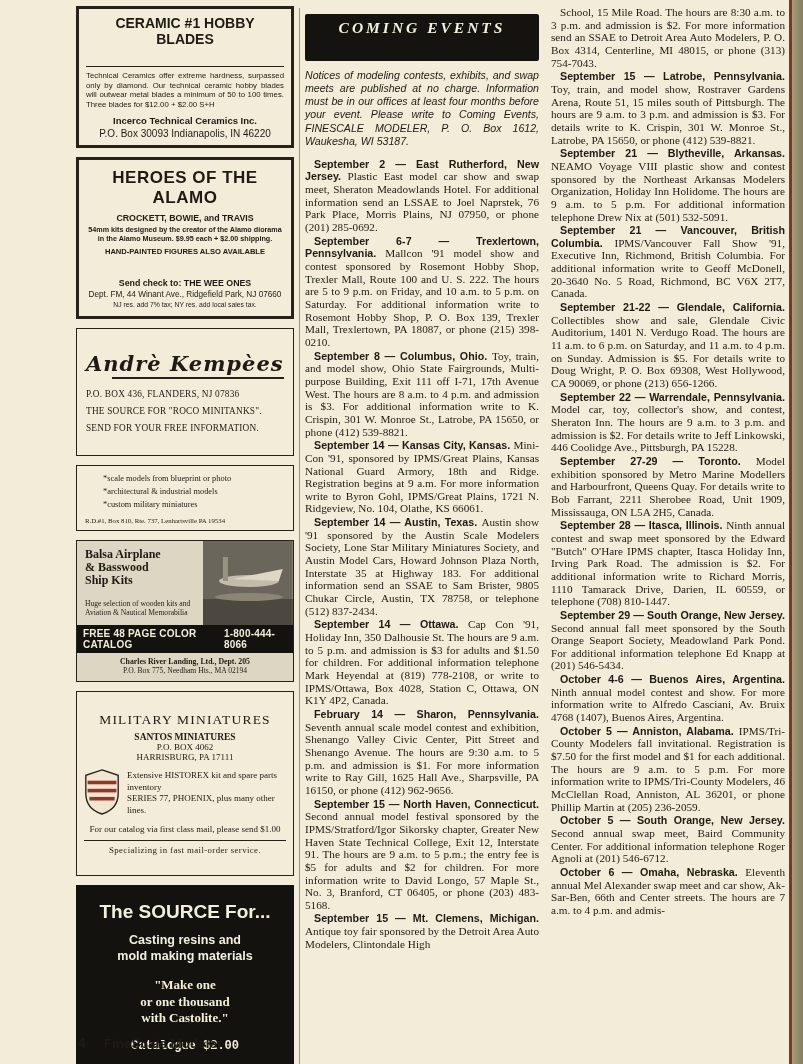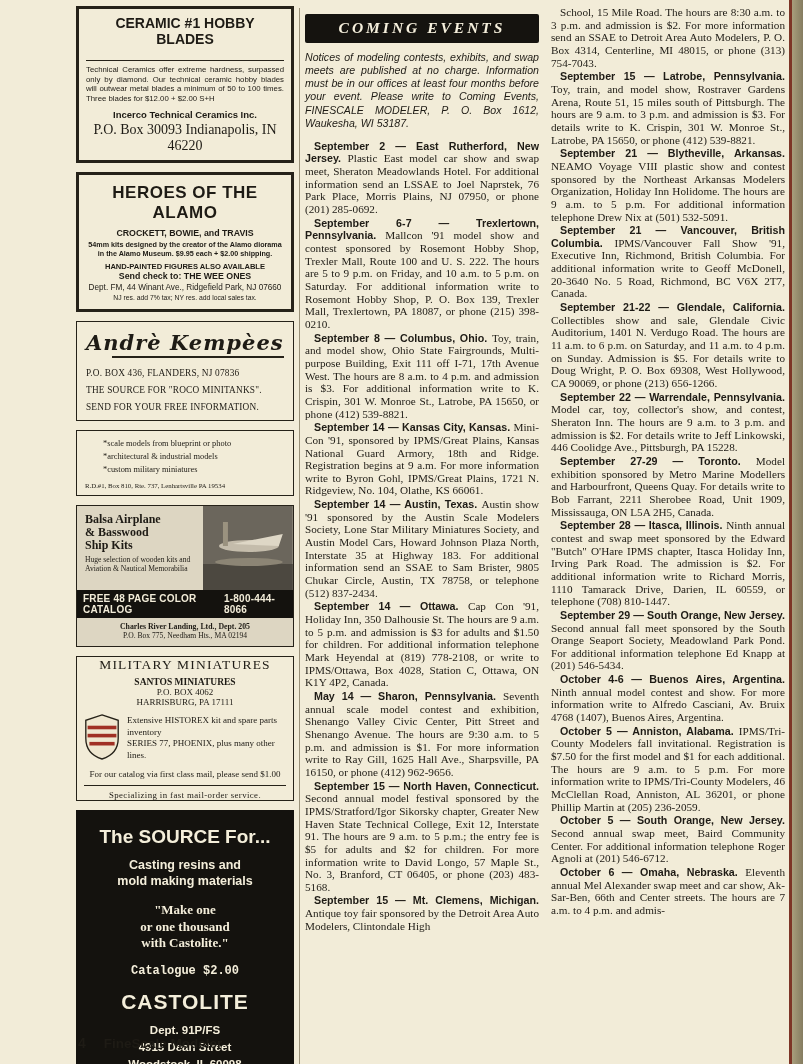--- a/index.html
+++ b/index.html
@@ -9,80 +9,80 @@
     font-family:"Liberation Serif",serif;
   }
   .page{position:absolute;left:76px;top:6px;width:712px;height:1050px;}
   .content{display:flex;align-items:flex-start;}
   
   .ads-col{width:218px;flex:none;}
   .vrule{width:1px;align-self:stretch;background:#9a9179;margin:2px 5px 14px 5px;flex:none;}
   .ad{border:2px solid #262219;margin-bottom:9px;padding:6px 7px;background:transparent;}
   
   .ad-ceramic{border-width:3px;}
-  .ad-ceramic .title{font-family:"Liberation Sans",sans-serif;font-weight:700;font-size:14px;text-align:center;border-bottom:1.5px solid #262219;padding-bottom:13px;margin-bottom:4px;}
+  .ad-ceramic .title{font-family:"Liberation Sans",sans-serif;font-weight:700;font-size:14px;text-align:center;border-bottom:1.5px solid #262219;padding-bottom:19px;margin-bottom:4px;}
   .ad-ceramic .body{font-family:"Liberation Sans",sans-serif;font-size:7.8px;line-height:1.25;text-align:justify;margin-bottom:5px;}
   .ad-ceramic .company{font-family:"Liberation Sans",sans-serif;font-weight:700;font-size:9.5px;text-align:center;}
-  .ad-ceramic .addr{font-family:Liberation Serif, serif;font-size:14px;text-align:center;margin-top:2px;}
+  .ad-ceramic .addr{font-family:Liberation Sans, sans-serif;font-size:10px;text-align:center;margin-top:2px;}
   
   .ad-alamo{border-width:3px;padding:8px 6px;}
   .ad-alamo .title{font-size:17px;font-weight:700;text-align:center;letter-spacing:.5px;margin-bottom:5px;}
   .ad-alamo div{font-family:"Liberation Sans",sans-serif;text-align:center;}
   .ad-alamo .l1{font-weight:700;font-size:8.8px;margin-bottom:2px;}
   .ad-alamo .l2{font-weight:700;font-size:7.2px;line-height:1.3;margin-bottom:3px;}
-  .ad-alamo .l3{font-weight:700;font-size:7.6px;margin-bottom:0;}
+  .ad-alamo .l3{font-weight:700;font-size:7.6px;margin-bottom:22px;}
   .ad-alamo .l4{font-weight:700;font-size:8.8px;margin-bottom:2px;}
   .ad-alamo .l5{font-size:8.2px;margin-bottom:2px;}
   .ad-alamo .l6{font-size:6.8px;}
   
-  .ad-kempees{border-width:1.5px;padding:8px 9px;}
+  .ad-kempees{border-width:1.5px;padding:22px 9px;}
   .ad-kempees .logo{font-family:"DejaVu Serif",serif;font-style:italic;font-weight:700;font-size:21px;letter-spacing:1px;}
   .ad-kempees .flourish{display:block;height:2px;background:#262219;margin:1px 0 10px 26px;}
   .ad-kempees .ln{font-size:9.3px;letter-spacing:.2px;margin-top:7px;}
   
   .ad-mc{border-width:1px;padding:6px 8px;}
   .ad-mc .toprow{display:flex;justify-content:space-between;align-items:flex-start;}
   .ad-mc .phone{font-family:"Liberation Sans",sans-serif;font-size:7px;}
   .ad-mc .logorow{display:flex;align-items:center;gap:5px;margin:2px 0 6px 2px;}
   .ad-mc .logotext{font-family:"DejaVu Serif",serif;font-weight:700;font-size:13.5px;font-style:italic;}
   .ad-mc .bullet{font-size:8.4px;line-height:1.55;margin-left:18px;}
   .ad-mc .addr{font-size:6.8px;margin-top:6px;}
   
   .ad-balsa{border-width:1px;padding:0;background:#ddd6c2;}
   .ad-balsa .top{display:flex;}
   .ad-balsa .txt{width:56%;padding:7px 4px 4px 8px;}
   .ad-balsa .t1{font-weight:700;font-size:12px;line-height:1.1;}
-  .ad-balsa .sub{font-size:7.6px;line-height:1.2;margin-top:3px;}
+  .ad-balsa .sub{font-size:7.6px;line-height:1.2;margin-top:12px;}
   .ad-balsa .photo{width:44%;height:84px;}
   .ad-balsa .bar{background:#14120e;color:#f2ecd8;font-family:"Liberation Sans",sans-serif;font-weight:700;font-size:10px;display:flex;justify-content:space-between;padding:3px 6px;letter-spacing:.2px;}
   .ad-balsa .addrblk{padding:4px 4px 6px;text-align:center;}
   .ad-balsa .a1{font-size:7.8px;font-weight:700;}
   .ad-balsa .a2{font-size:7.6px;}
   
-  .ad-mil{border-width:1px;padding:0 7px;}
+  .ad-mil{border-width:1px;padding:20px 7px;}
   .ad-mil .title{font-size:13.5px;letter-spacing:1.2px;text-align:center;margin-bottom:4px;}
   .ad-mil .c1{font-weight:700;font-size:9.5px;text-align:center;}
   .ad-mil .c2,.ad-mil .c3{font-size:9px;text-align:center;}
   .ad-mil .row{display:flex;gap:7px;margin-top:6px;align-items:center;}
   .ad-mil .desc{font-size:9px;line-height:1.3;}
   .ad-mil .d3{font-size:9px;text-align:center;margin-top:5px;line-height:1.3;}
   .ad-mil .tag{font-size:8.8px;letter-spacing:.4px;text-align:center;margin-top:5px;border-top:1px solid #262219;padding-top:4px;}
   
   .ad-cast{border:none;background:#14120e;color:#f4eeda;text-align:center;padding:16px 8px 18px;}
   .ad-cast .s1{font-family:"Liberation Sans",sans-serif;font-weight:700;font-size:19px;margin-bottom:10px;}
   .ad-cast .s2{font-family:"Liberation Sans",sans-serif;font-weight:700;font-size:12.5px;line-height:1.25;}
   .ad-cast .quote{font-size:13px;font-weight:700;line-height:1.3;margin:12px 0;}
   .ad-cast .cat{font-family:Liberation Mono, monospace;font-weight:700;font-size:12px;margin-bottom:12px;}
   .ad-cast .name{font-family:"Liberation Sans",sans-serif;font-weight:700;font-size:21px;letter-spacing:1px;margin-bottom:8px;}
   .ad-cast .adr{font-family:"Liberation Sans",sans-serif;font-weight:700;font-size:11.5px;line-height:1.45;}
   
   .events-col{width:234px;flex:none;}
   .events-col.mid{margin-right:12px;}
   .ce-header{background:#15130f;color:#f5efdc;text-align:center;font-style:italic;font-weight:700;
-    font-size:15.5px;letter-spacing:3px;padding:5px 0 6px;border-radius:2px;margin:8px 0 6px;}
+    font-size:15.5px;letter-spacing:3px;padding:5px 0 24px;border-radius:2px;margin:8px 0 6px;}
   .intro{font-family:"Liberation Sans",sans-serif;font-style:italic;font-size:10.6px;line-height:1.24;
     text-align:justify;margin:8px 0 10px;}
   .event{margin:0 0 1px;font-size:11.2px;line-height:1.13;text-align:justify;text-indent:9px;}
   .event .lead{font-family:"Liberation Sans",sans-serif;font-weight:700;font-size:10.7px;}
   .event .lead::after{content:" ";}
   
   .footer{position:absolute;left:2px;bottom:4px;font-family:"Liberation Sans",sans-serif;font-weight:700;}
   .footer .pgnum{font-size:14px;margin-right:18px;}
   .footer .mag{font-size:13.5px;}
   
@@ -215,21 +215,21 @@
           <p class="event"><b class="lead">September 6-7 — Trexlertown, Pennsylvania.</b><span class="etext">Mallcon '91 model show and contest sponsored by Rosemont Hobby Shop, Trexler Mall, Route 100 and U. S. 222. The hours are 5 to 9 p.m. on Friday, and 10 a.m. to 5 p.m. on Saturday. For additional information write to Rosemont Hobby Shop, P. O. Box 139, Trexler Mall, Trexlertown, PA 18087, or phone (215) 398-0210.</span></p>
 
           <p class="event"><b class="lead">September 8 — Columbus, Ohio.</b><span class="etext">Toy, train, and model show, Ohio State Fairgrounds, Multi-purpose Building, Exit 111 off I-71, 17th Avenue West. The hours are 8 a.m. to 4 p.m. and admission is $3. For additional information write to K. Crispin, 301 W. Monroe St., Latrobe, PA 15650, or phone (412) 539-8821.</span></p>
 
           <p class="event"><b class="lead">September 14 — Kansas City, Kansas.</b><span class="etext">Mini-Con '91, sponsored by IPMS/Great Plains, Kansas National Guard Armory, 18th and Ridge. Registration begins at 9 a.m. For more information write to Byron Gohl, IPMS/Great Plains, 1721 N. Ridgeview, No. 104, Olathe, KS 66061.</span></p>
 
           <p class="event"><b class="lead">September 14 — Austin, Texas.</b><span class="etext">Austin show '91 sponsored by the Austin Scale Modelers Society, Lone Star Military Miniatures Society, and Austin Model Cars, Howard Johnson Plaza North, Interstate 35 at Highway 183. For additional information send an SSAE to Sam Brister, 9805 Chukar Circle, Austin, TX 78758, or telephone (512) 837-2434.</span></p>
 
           <p class="event"><b class="lead">September 14 — Ottawa.</b><span class="etext">Cap Con '91, Holiday Inn, 350 Dalhousie St. The hours are 9 a.m. to 5 p.m. and admission is $3 for adults and $1.50 for children. For additional information telephone Mark Heyendal at (819) 778-2108, or write to IPMS/Ottawa, Box 4028, Station C, Ottawa, ON K1Y 4P2, Canada.</span></p>
 
-          <p class="event"><b class="lead">May 14 — Sharon, Pennsylvania.</b><span class="etext">Seventh annual scale model contest and exhibition, Shenango Valley Civic Center, Pitt Street and Shenango Avenue. The hours are 9:30 a.m. to 5 p.m. and admission is $1. For more information write to Ray Gill, 1625 Hall Ave., Sharpsville, PA 16150, or phone (412) 962-9656.</span></p>
+          <p class="event"><b class="lead">February 14 — Sharon, Pennsylvania.</b><span class="etext">Seventh annual scale model contest and exhibition, Shenango Valley Civic Center, Pitt Street and Shenango Avenue. The hours are 9:30 a.m. to 5 p.m. and admission is $1. For more information write to Ray Gill, 1625 Hall Ave., Sharpsville, PA 16150, or phone (412) 962-9656.</span></p>
 
           <p class="event"><b class="lead">September 15 — North Haven, Connecticut.</b><span class="etext">Second annual model festival sponsored by the IPMS/Stratford/Igor Sikorsky chapter, Greater New Haven State Technical College, Exit 12, Interstate 91. The hours are 9 a.m. to 5 p.m.; the entry fee is $5 for adults and $2 for children. For more information write to David Longo, 57 Maple St., No. 3, Branford, CT 06405, or phone (203) 483-5168.</span></p>
 
           <p class="event"><b class="lead">September 15 — Mt. Clemens, Michigan.</b><span class="etext">Antique toy fair sponsored by the Detroit Area Auto Modelers, Clintondale High</span></p>
         </div>
     </div>
 
     <div class="events-col">
       <div>
 

